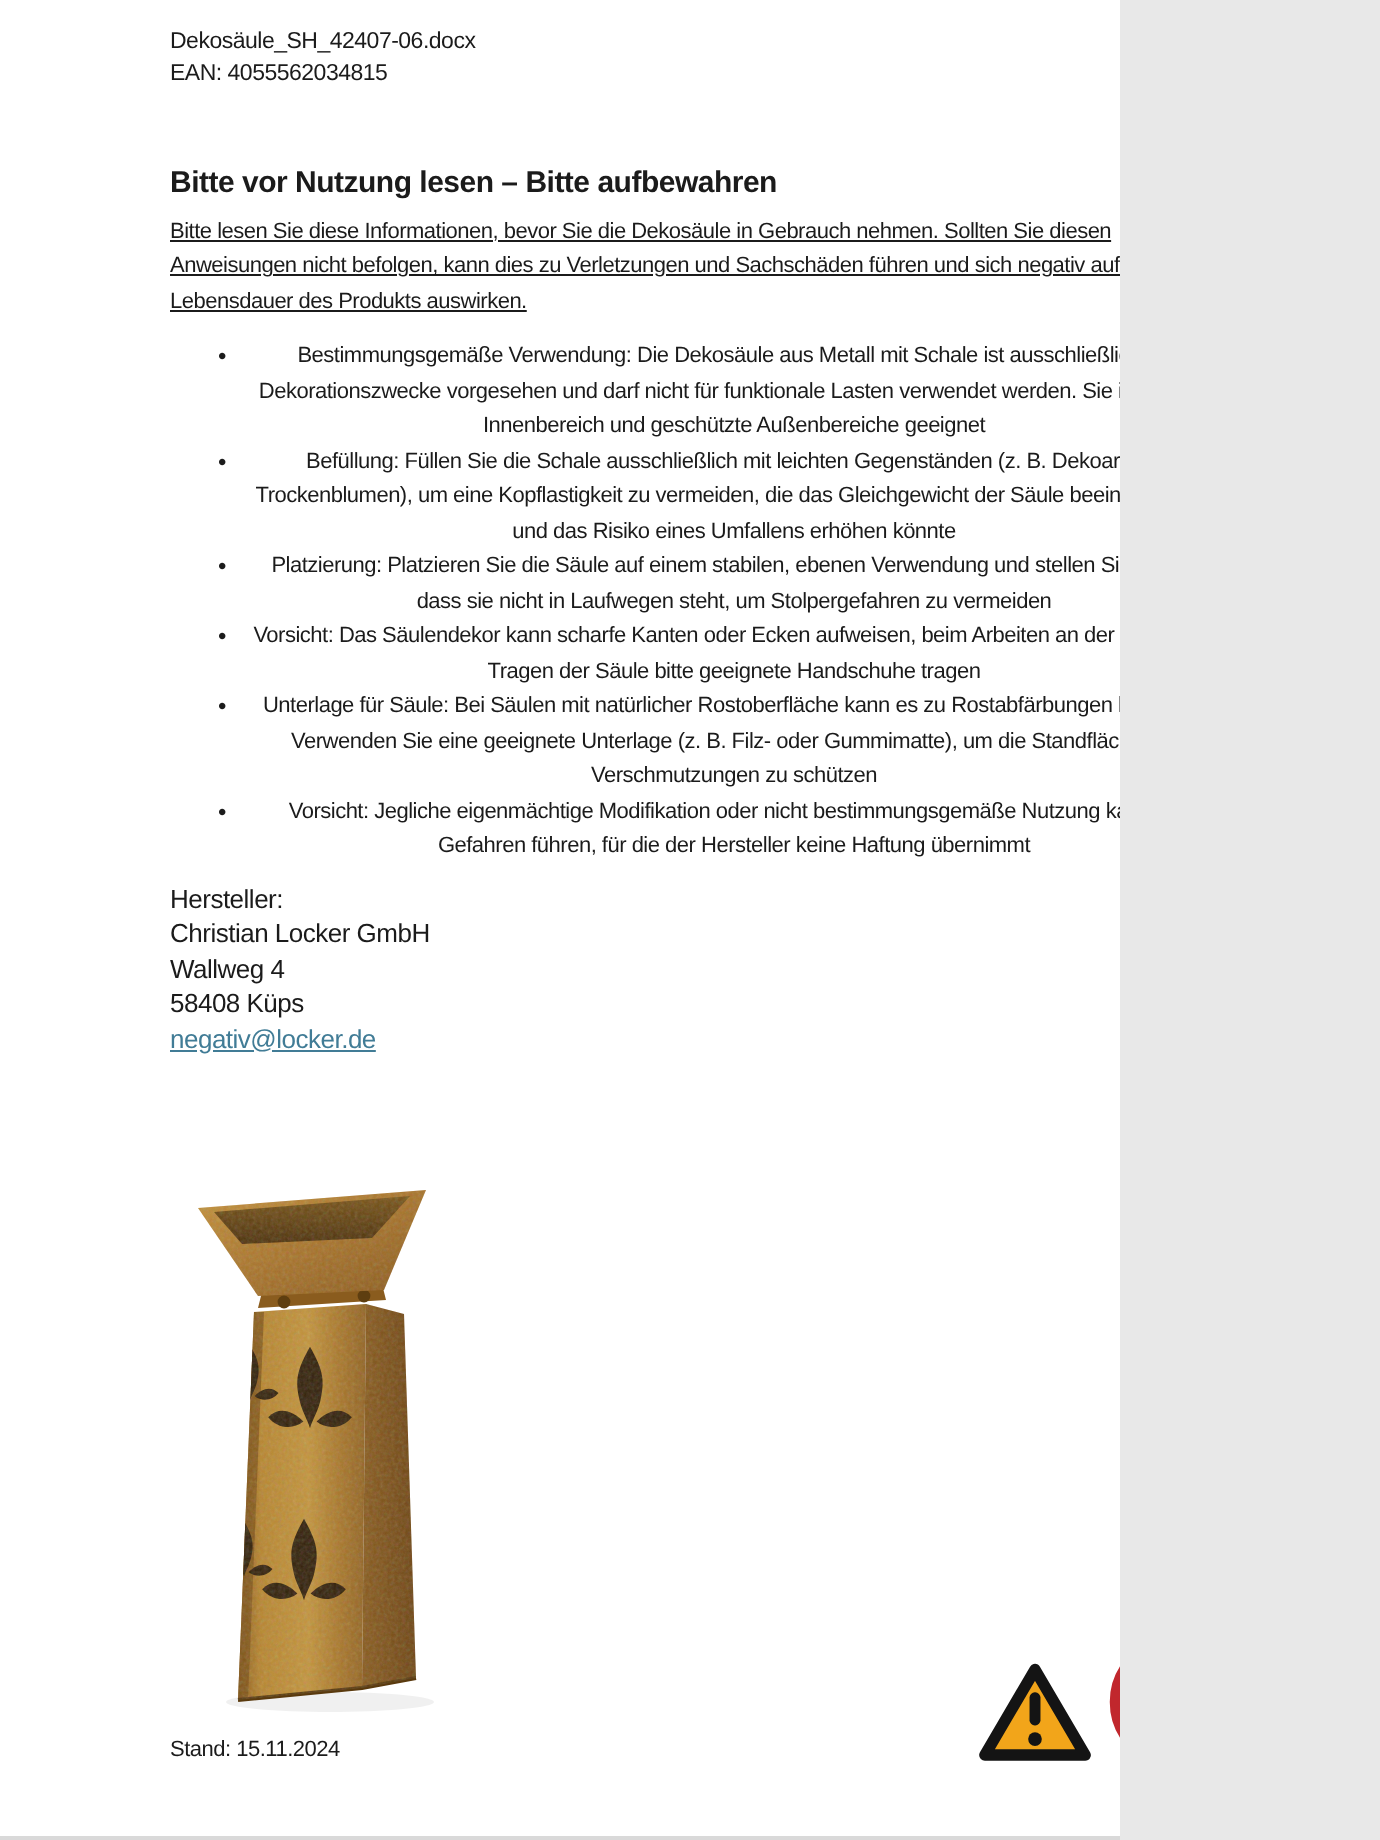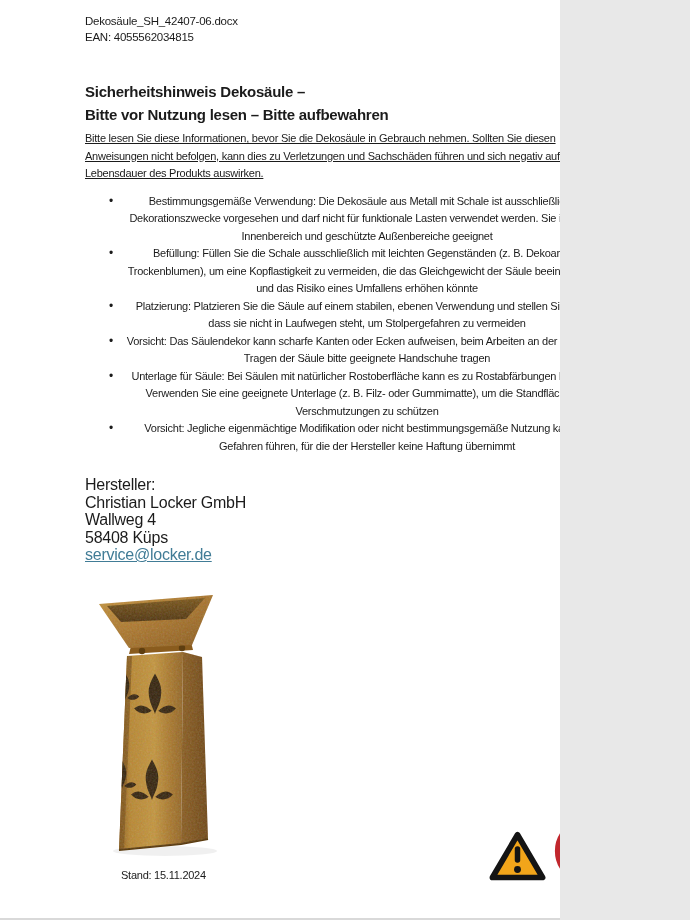--- a/index.html
+++ b/index.html
@@ -21,64 +21,63 @@
   .doc-title{margin-top:36px;font-size:15px;font-weight:700;line-height:22.5px;}
   .intro{margin-top:4px;font-size:11px;line-height:17.5px;text-decoration:underline;}
   ul.safety-list{
     margin:10px 0 0 0;padding:0 0 0 24px;list-style:none;
     font-size:11px;line-height:17.5px;
   }
   ul.safety-list li{position:relative;padding-left:16px;text-align:center;}
   ul.safety-list li::before{
     content:"\2022";position:absolute;left:0;top:0;font-size:12px;
   }
-  .manufacturer{margin-top:21px;font-size:16px;line-height:17.5px;}
+  .manufacturer{margin-top:8px;font-size:13px;line-height:17.5px;}
   .manufacturer a{
     color:#417c96;text-decoration:underline;cursor:pointer;
   }
   .product-figure{position:absolute;left:85px;top:588px;width:215px;height:278px;}
-  .stand{position:absolute;left:85px;top:869px;font-size:11px;letter-spacing:-0.25px;margin-left:36px;}
+  .stand{position:absolute;left:85px;top:869px;font-size:11px;letter-spacing:-0.25px;}
   .signs{
     position:absolute;left:489px;top:812px;width:135px;height:78px;
     display:flex;align-items:flex-end;gap:6px;
   }
 </style>
 </head>
 <body>
 
 <div class="page">
   <div class="content">
 
     <div class="doc-header">
       <div>Dekosäule_SH_42407-06.docx</div>
       <div>EAN: 4055562034815</div>
     </div>
 
     <div class="doc-title">
-      <div>Sicherheitshinweis Dekosäule –</div>
       <div>Bitte vor Nutzung lesen – Bitte aufbewahren</div>
     </div>
 
     <div class="intro">Bitte lesen Sie diese Informationen, bevor Sie die Dekosäule in Gebrauch nehmen. Sollten Sie diesen Anweisungen nicht befolgen, kann dies zu Verletzungen und Sachschäden führen und sich negativ auf die Lebensdauer des Produkts auswirken.</div>
 
     <ul class="safety-list">
       <li>Bestimmungsgemäße Verwendung: Die Dekosäule aus Metall mit Schale ist ausschließlich für Dekorationszwecke vorgesehen und darf nicht für funktionale Lasten verwendet werden. Sie ist für den Innenbereich und geschützte Außenbereiche geeignet</li>
       <li>Befüllung: Füllen Sie die Schale ausschließlich mit leichten Gegenständen (z. B. Dekoartikel, Trockenblumen), um eine Kopflastigkeit zu vermeiden, die das Gleichgewicht der Säule beeinträchtigen und das Risiko eines Umfallens erhöhen könnte</li>
       <li>Platzierung: Platzieren Sie die Säule auf einem stabilen, ebenen Verwendung und stellen Sie sicher, dass sie nicht in Laufwegen steht, um Stolpergefahren zu vermeiden</li>
       <li>Vorsicht: Das Säulendekor kann scharfe Kanten oder Ecken aufweisen, beim Arbeiten an der Säule und Tragen der Säule bitte geeignete Handschuhe tragen</li>
       <li>Unterlage für Säule: Bei Säulen mit natürlicher Rostoberfläche kann es zu Rostabfärbungen kommen. Verwenden Sie eine geeignete Unterlage (z. B. Filz- oder Gummimatte), um die Standfläche vor Verschmutzungen zu schützen</li>
       <li>Vorsicht: Jegliche eigenmächtige Modifikation oder nicht bestimmungsgemäße Nutzung kann zu Gefahren führen, für die der Hersteller keine Haftung übernimmt</li>
     </ul>
 
     <div class="manufacturer">
       <div>Hersteller:</div>
       <div>Christian Locker GmbH</div>
       <div>Wallweg 4</div>
       <div>58408 Küps</div>
-      <div><a>service@locker.de</a></div>
+      <div><a>negativ@locker.de</a></div>
     </div>
   </div>
 
   <figure class="product-figure" style="margin:0">
     <svg width="215" height="278" viewBox="0 0 215 278" xmlns="http://www.w3.org/2000/svg">
       <defs>
         <linearGradient id="gBowl" x1="0" y1="0" x2="1" y2="1">
           <stop offset="0" stop-color="#c5923a"></stop>
           <stop offset="0.5" stop-color="#a9742a"></stop>
           <stop offset="1" stop-color="#8a5a1c"></stop>

